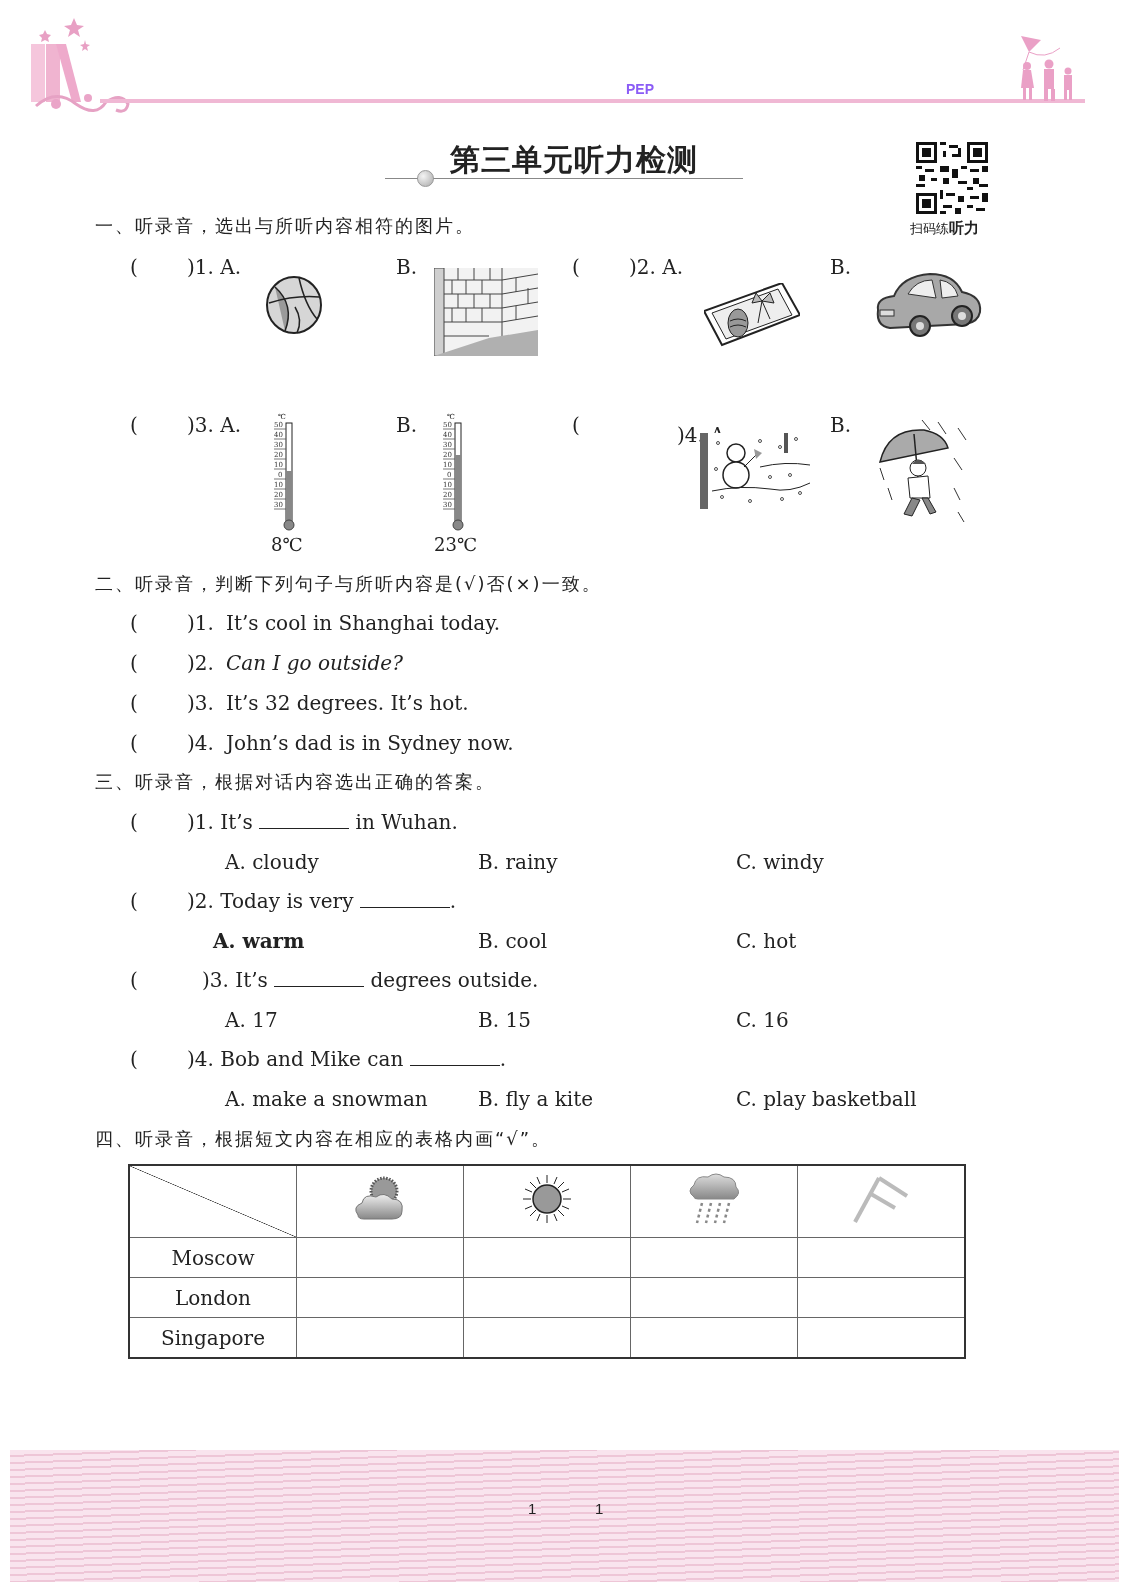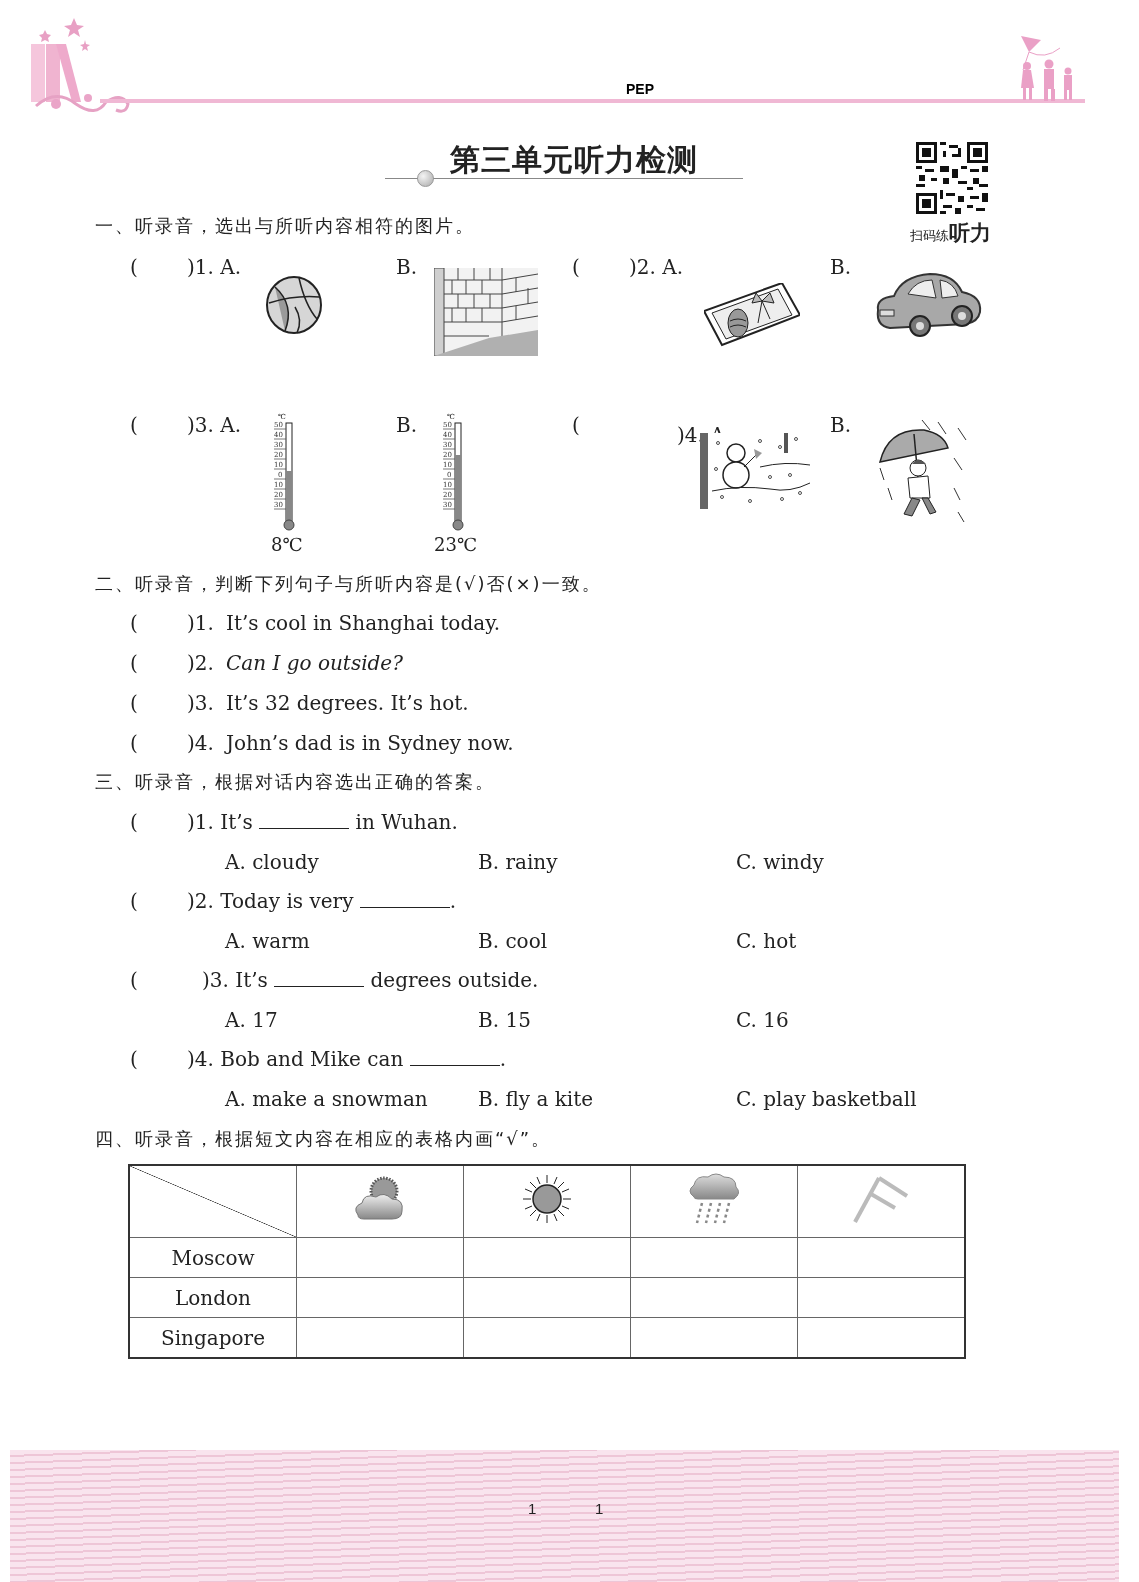--- a/index.html
+++ b/index.html
@@ -1,27 +1,27 @@
 <!DOCTYPE html>
 <html><head>
 <meta charset="utf-8">
 <style>
   html, body { margin:0; padding:0; background:#fff; }
   body { width:1139px; height:1582px; position:relative; overflow:hidden;
          font-family:"DejaVu Serif","Liberation Serif",serif; color:#222; }
   .abs { position:absolute; }
   .hdr-line { left:100px; top:99px; width:985px; height:4px; background:#f0b8d4; }
-  .pep { left:626px; top:81px; font-family:"Liberation Sans",sans-serif; font-size:14px; font-weight:bold; color:#000000; }
+  .pep { left:626px; top:81px; font-family:"Liberation Sans",sans-serif; font-size:14px; font-weight:bold; color:#8b5cf6; }
   .title-wrap { left:385px; top:140px; width:360px; height:40px; }
   .title { position:absolute; left:65px; top:0; font-size:30px; font-weight:bold; letter-spacing:1px; color:#222; font-family:"DejaVu Serif",serif; }
   .title-line { position:absolute; left:0; top:38px; width:358px; height:1px; background:#888; }
   .title-dot { position:absolute; left:32px; top:30px; width:15px; height:15px; border-radius:50%; background:radial-gradient(circle at 35% 35%, #f4f4f4, #a9a9a9); border:1px solid #999; }
   .qr { left:916px; top:142px; width:72px; height:72px; }
   .qr-label { left:910px; top:219px; font-family:"DejaVu Sans",sans-serif; font-size:13px; color:#222; }
-  .qr-label b { font-size:21px;margin-top:8px; }
+  .qr-label b { font-size:15px;margin-top:8px; }
   .sec-title { font-family:"DejaVu Sans",sans-serif; font-size:18px; color:#222; letter-spacing:2px; }
   .q { font-size:20px; color:#222; }
   .opt { font-size:20px; color:#222; }
   .paren { font-size:20px; }
   .pic { position:absolute; }
   table.grid { position:absolute; left:128px; top:1164px; border-collapse:collapse; width:838px; }
   table.grid td { border:1px solid #666; height:39px; width:166px; text-align:center; font-size:20px; padding:0; }
   table.grid tr:first-child td { height:71px; }
   table.grid { border:2px solid #333; }
   .footer { left:10px; top:1450px; width:1109px; height:132px;
@@ -344,21 +344,21 @@
   <span class="paren" style="position:absolute;left:0;top:0;">(</span>
   <span class="q" style="position:absolute;left:57px;top:0;white-space:nowrap;"><span>)1. It’s</span> <span style="display:inline-block;width:90px;border-bottom:1px solid #222;"></span> <span>in Wuhan.</span></span>
   <span class="opt" style="position:absolute;left:95px;top:40px;">A. cloudy</span>
   <span class="opt" style="position:absolute;left:348px;top:40px;">B. rainy</span>
   <span class="opt" style="position:absolute;left:606px;top:40px;">C. windy</span>
 </div>
 
 <div class="abs" style="left:130px;top:889px;width:820px;height:70px;">
   <span class="paren" style="position:absolute;left:0;top:0;">(</span>
   <span class="q" style="position:absolute;left:57px;top:0;white-space:nowrap;"><span>)2. Today is very</span> <span style="display:inline-block;width:90px;border-bottom:1px solid #222;"></span><span>.</span></span>
-  <span class="opt" style="position:absolute;left:95px;top:40px;">A. warm</span>
+  <span class="opt" style="position:absolute;left:83px;top:40px;font-weight:bold;">A. warm</span>
   <span class="opt" style="position:absolute;left:348px;top:40px;">B. cool</span>
   <span class="opt" style="position:absolute;left:606px;top:40px;">C. hot</span>
 </div>
 
 <div class="abs" style="left:130px;top:968px;width:820px;height:70px;">
   <span class="paren" style="position:absolute;left:0;top:0;">(</span>
   <span class="q" style="position:absolute;left:72px;top:0;white-space:nowrap;"><span>)3. It’s</span> <span style="display:inline-block;width:90px;border-bottom:1px solid #222;"></span> <span>degrees outside.</span></span>
   <span class="opt" style="position:absolute;left:95px;top:40px;">A. 17</span>
   <span class="opt" style="position:absolute;left:348px;top:40px;">B. 15</span>
   <span class="opt" style="position:absolute;left:606px;top:40px;">C. 16</span>

